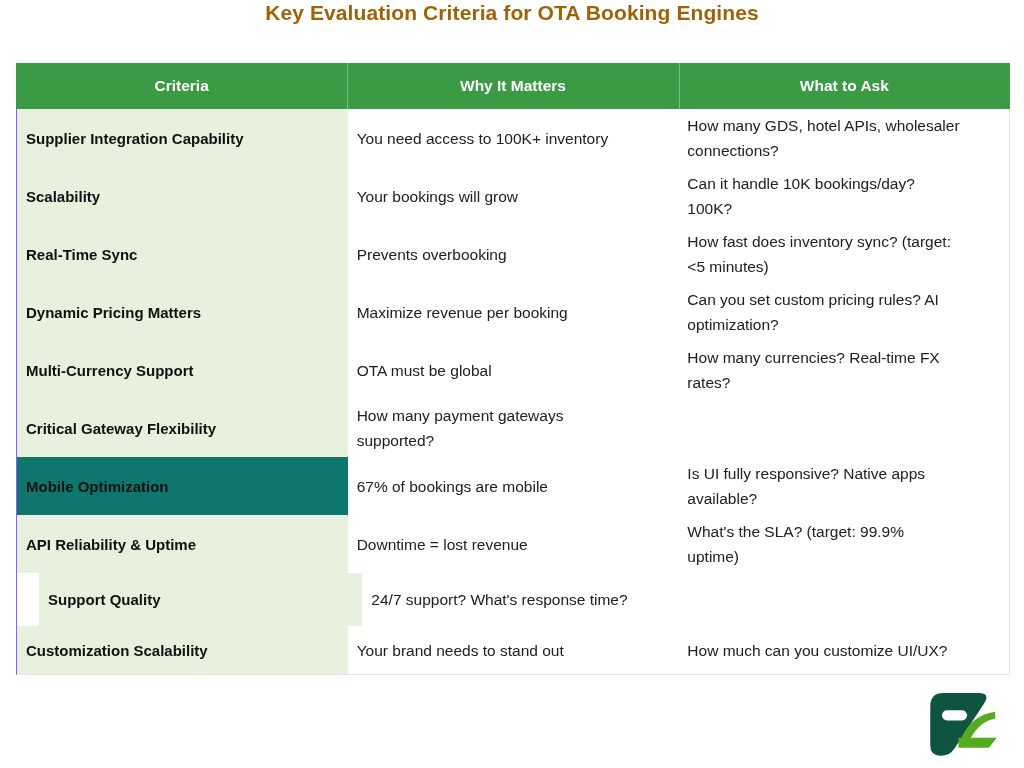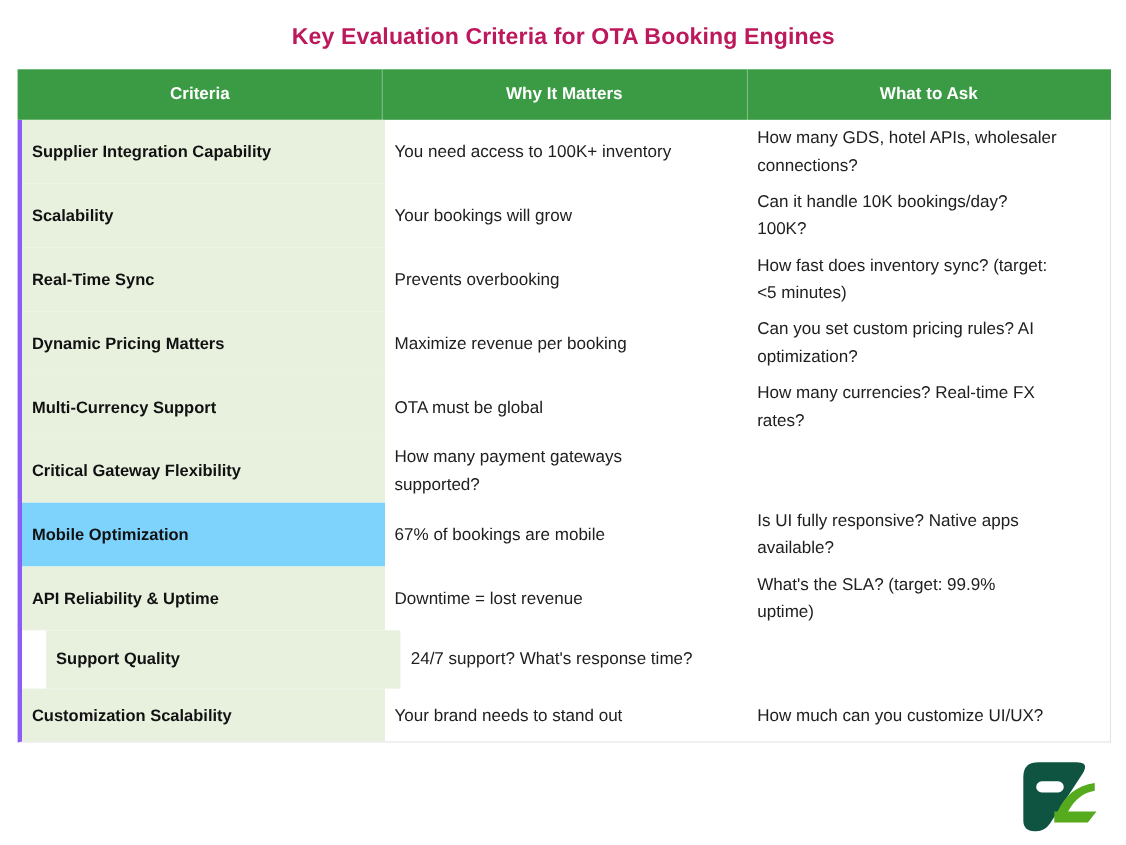--- a/index.html
+++ b/index.html
@@ -9,26 +9,25 @@
     font-family: "Liberation Sans", sans-serif;
   }
   body {
     width: 1024px;
     height: 768px;
     position: relative;
     overflow: hidden;
   }
   .page-title {
     margin: 0;
-    padding-top: 21px;
     text-align: center;
     font-size: 21px;
     line-height: 26px;
     font-weight: 700;
-    color: #be185d;
+    color: #a16207;
     letter-spacing: 0.1px;
   }
   .tbl {
     position: absolute;
     left: 16px;
     top: 63px;
     width: 994px;
   }
   .header-row {
     display: grid;
@@ -47,21 +46,21 @@
   .header-cell + .header-cell::before {
     content: "";
     position: absolute;
     left: 0;
     top: 0;
     bottom: 0;
     width: 1px;
     background: rgba(255, 255, 255, 0.35);
   }
   .tbody {
-    border-left: 4px solid #8b5cf6;
+    border-left: 1px solid #8b5cf6;
     border-right: 1px solid #e4e4e4;
     border-bottom: 1px solid #e4e4e4;
     background: #ffffff;
   }
   .row {
     display: grid;
     grid-template-columns: 1fr 1fr 1fr;
     min-height: 58px;
   }
   .row:nth-last-child(2) { min-height: 53px; padding-left: 22px; }
@@ -129,21 +128,21 @@
       <div class="cell why">OTA must be global</div>
       <div class="cell ask">How many currencies? Real-time FX
 rates?</div>
     </div>
     <div class="row">
       <div class="cell criteria" style="background: rgb(231, 241, 222);">Critical Gateway Flexibility</div>
       <div class="cell ask">How many payment gateways
 supported?</div>
     </div>
     <div class="row">
-      <div class="cell criteria" style="background: #7dd3fc;">Mobile Optimization</div>
+      <div class="cell criteria" style="background: #0f766e;">Mobile Optimization</div>
       <div class="cell why">67% of bookings are mobile</div>
       <div class="cell ask">Is UI fully responsive? Native apps
 available?</div>
     </div>
     <div class="row">
       <div class="cell criteria" style="background: rgb(231, 241, 222);">API Reliability &amp; Uptime</div>
       <div class="cell why">Downtime = lost revenue</div>
       <div class="cell ask">What's the SLA? (target: 99.9%
 uptime)</div>
     </div>

